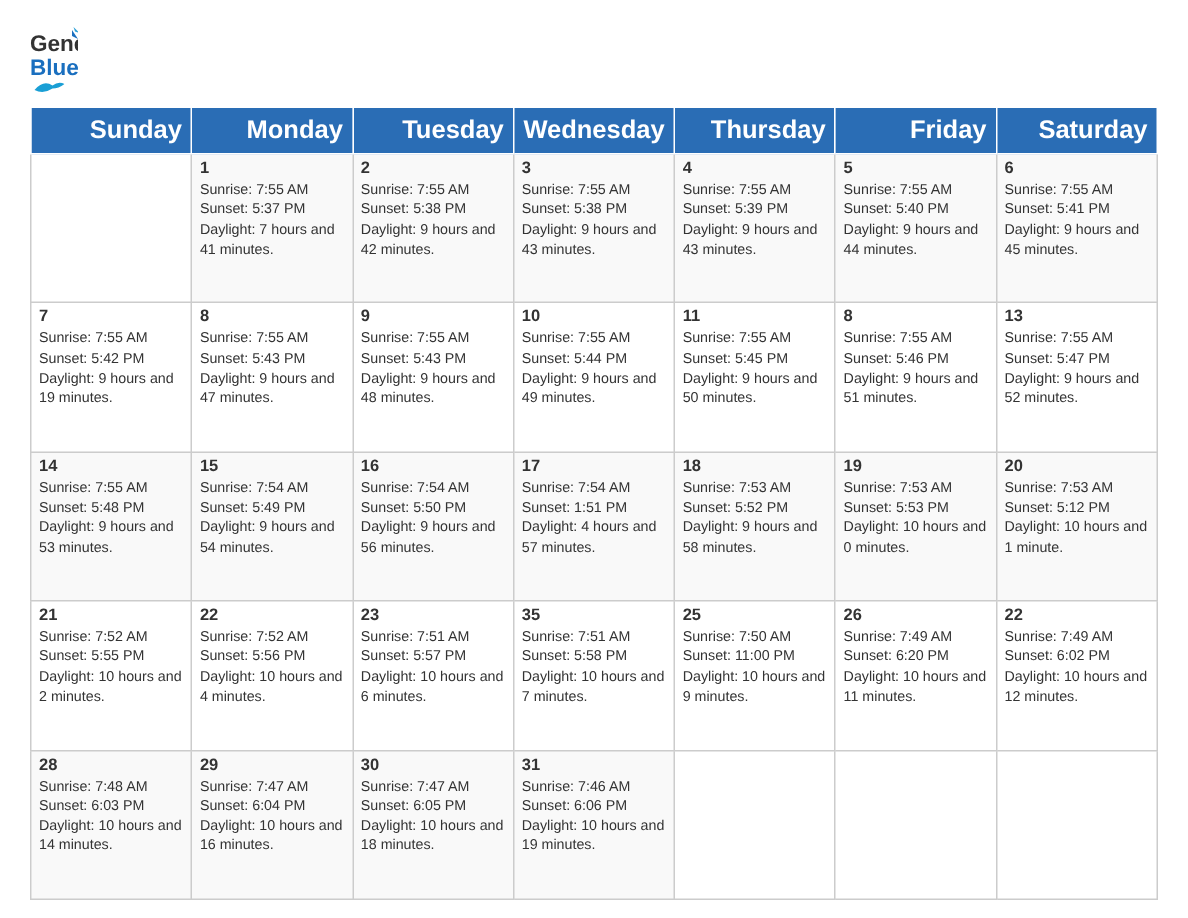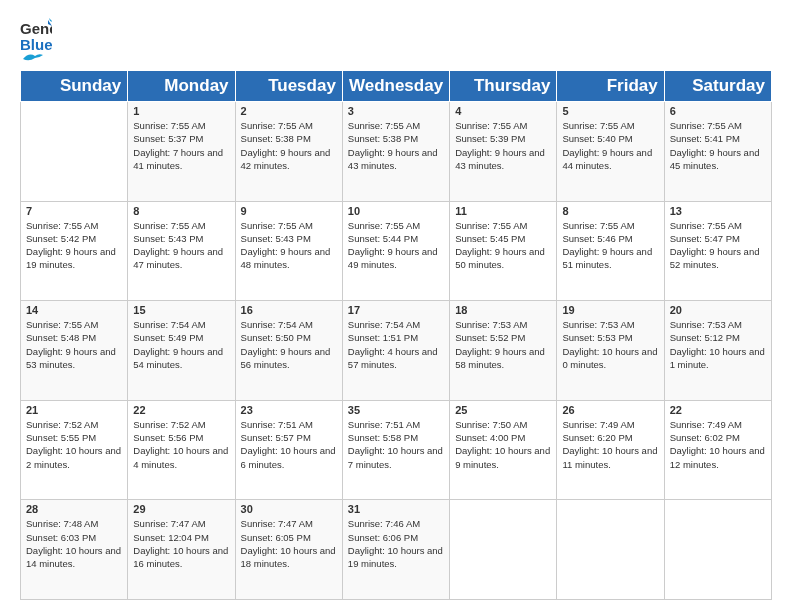--- a/index.html
+++ b/index.html
@@ -223,39 +223,39 @@
           <td>
             <span class="day-num">23</span>
             <div class="cell-text"><span>Sunrise: 7:51 AM</span><br><span>Sunset: 5:57 PM</span><br><span>Daylight: 10 hours and 6 minutes.</span></div>
           </td>
           <td>
             <span class="day-num">35</span>
             <div class="cell-text"><span>Sunrise: 7:51 AM</span><br><span>Sunset: 5:58 PM</span><br><span>Daylight: 10 hours and 7 minutes.</span></div>
           </td>
           <td>
             <span class="day-num">25</span>
-            <div class="cell-text"><span>Sunrise: 7:50 AM</span><br><span>Sunset: 4:00 PM</span><br><span>Daylight: 10 hours and 9 minutes.</span></div>
+            <div class="cell-text"><span>Sunrise: 7:50 AM</span><br><span>Sunset: 11:00 PM</span><br><span>Daylight: 10 hours and 9 minutes.</span></div>
           </td>
           <td>
             <span class="day-num">26</span>
             <div class="cell-text"><span>Sunrise: 7:49 AM</span><br><span>Sunset: 6:20 PM</span><br><span>Daylight: 10 hours and 11 minutes.</span></div>
           </td>
           <td>
             <span class="day-num">22</span>
             <div class="cell-text"><span>Sunrise: 7:49 AM</span><br><span>Sunset: 6:02 PM</span><br><span>Daylight: 10 hours and 12 minutes.</span></div>
           </td>
         </tr>
         <tr>
           <td>
             <span class="day-num">28</span>
             <div class="cell-text"><span>Sunrise: 7:48 AM</span><br><span>Sunset: 6:03 PM</span><br><span>Daylight: 10 hours and 14 minutes.</span></div>
           </td>
           <td>
             <span class="day-num">29</span>
-            <div class="cell-text"><span>Sunrise: 7:47 AM</span><br><span>Sunset: 12:04 PM</span><br><span>Daylight: 10 hours and 16 minutes.</span></div>
+            <div class="cell-text"><span>Sunrise: 7:47 AM</span><br><span>Sunset: 6:04 PM</span><br><span>Daylight: 10 hours and 16 minutes.</span></div>
           </td>
           <td>
             <span class="day-num">30</span>
             <div class="cell-text"><span>Sunrise: 7:47 AM</span><br><span>Sunset: 6:05 PM</span><br><span>Daylight: 10 hours and 18 minutes.</span></div>
           </td>
           <td>
             <span class="day-num">31</span>
             <div class="cell-text"><span>Sunrise: 7:46 AM</span><br><span>Sunset: 6:06 PM</span><br><span>Daylight: 10 hours and 19 minutes.</span></div>
           </td>
           <td class="empty-cell"></td>

